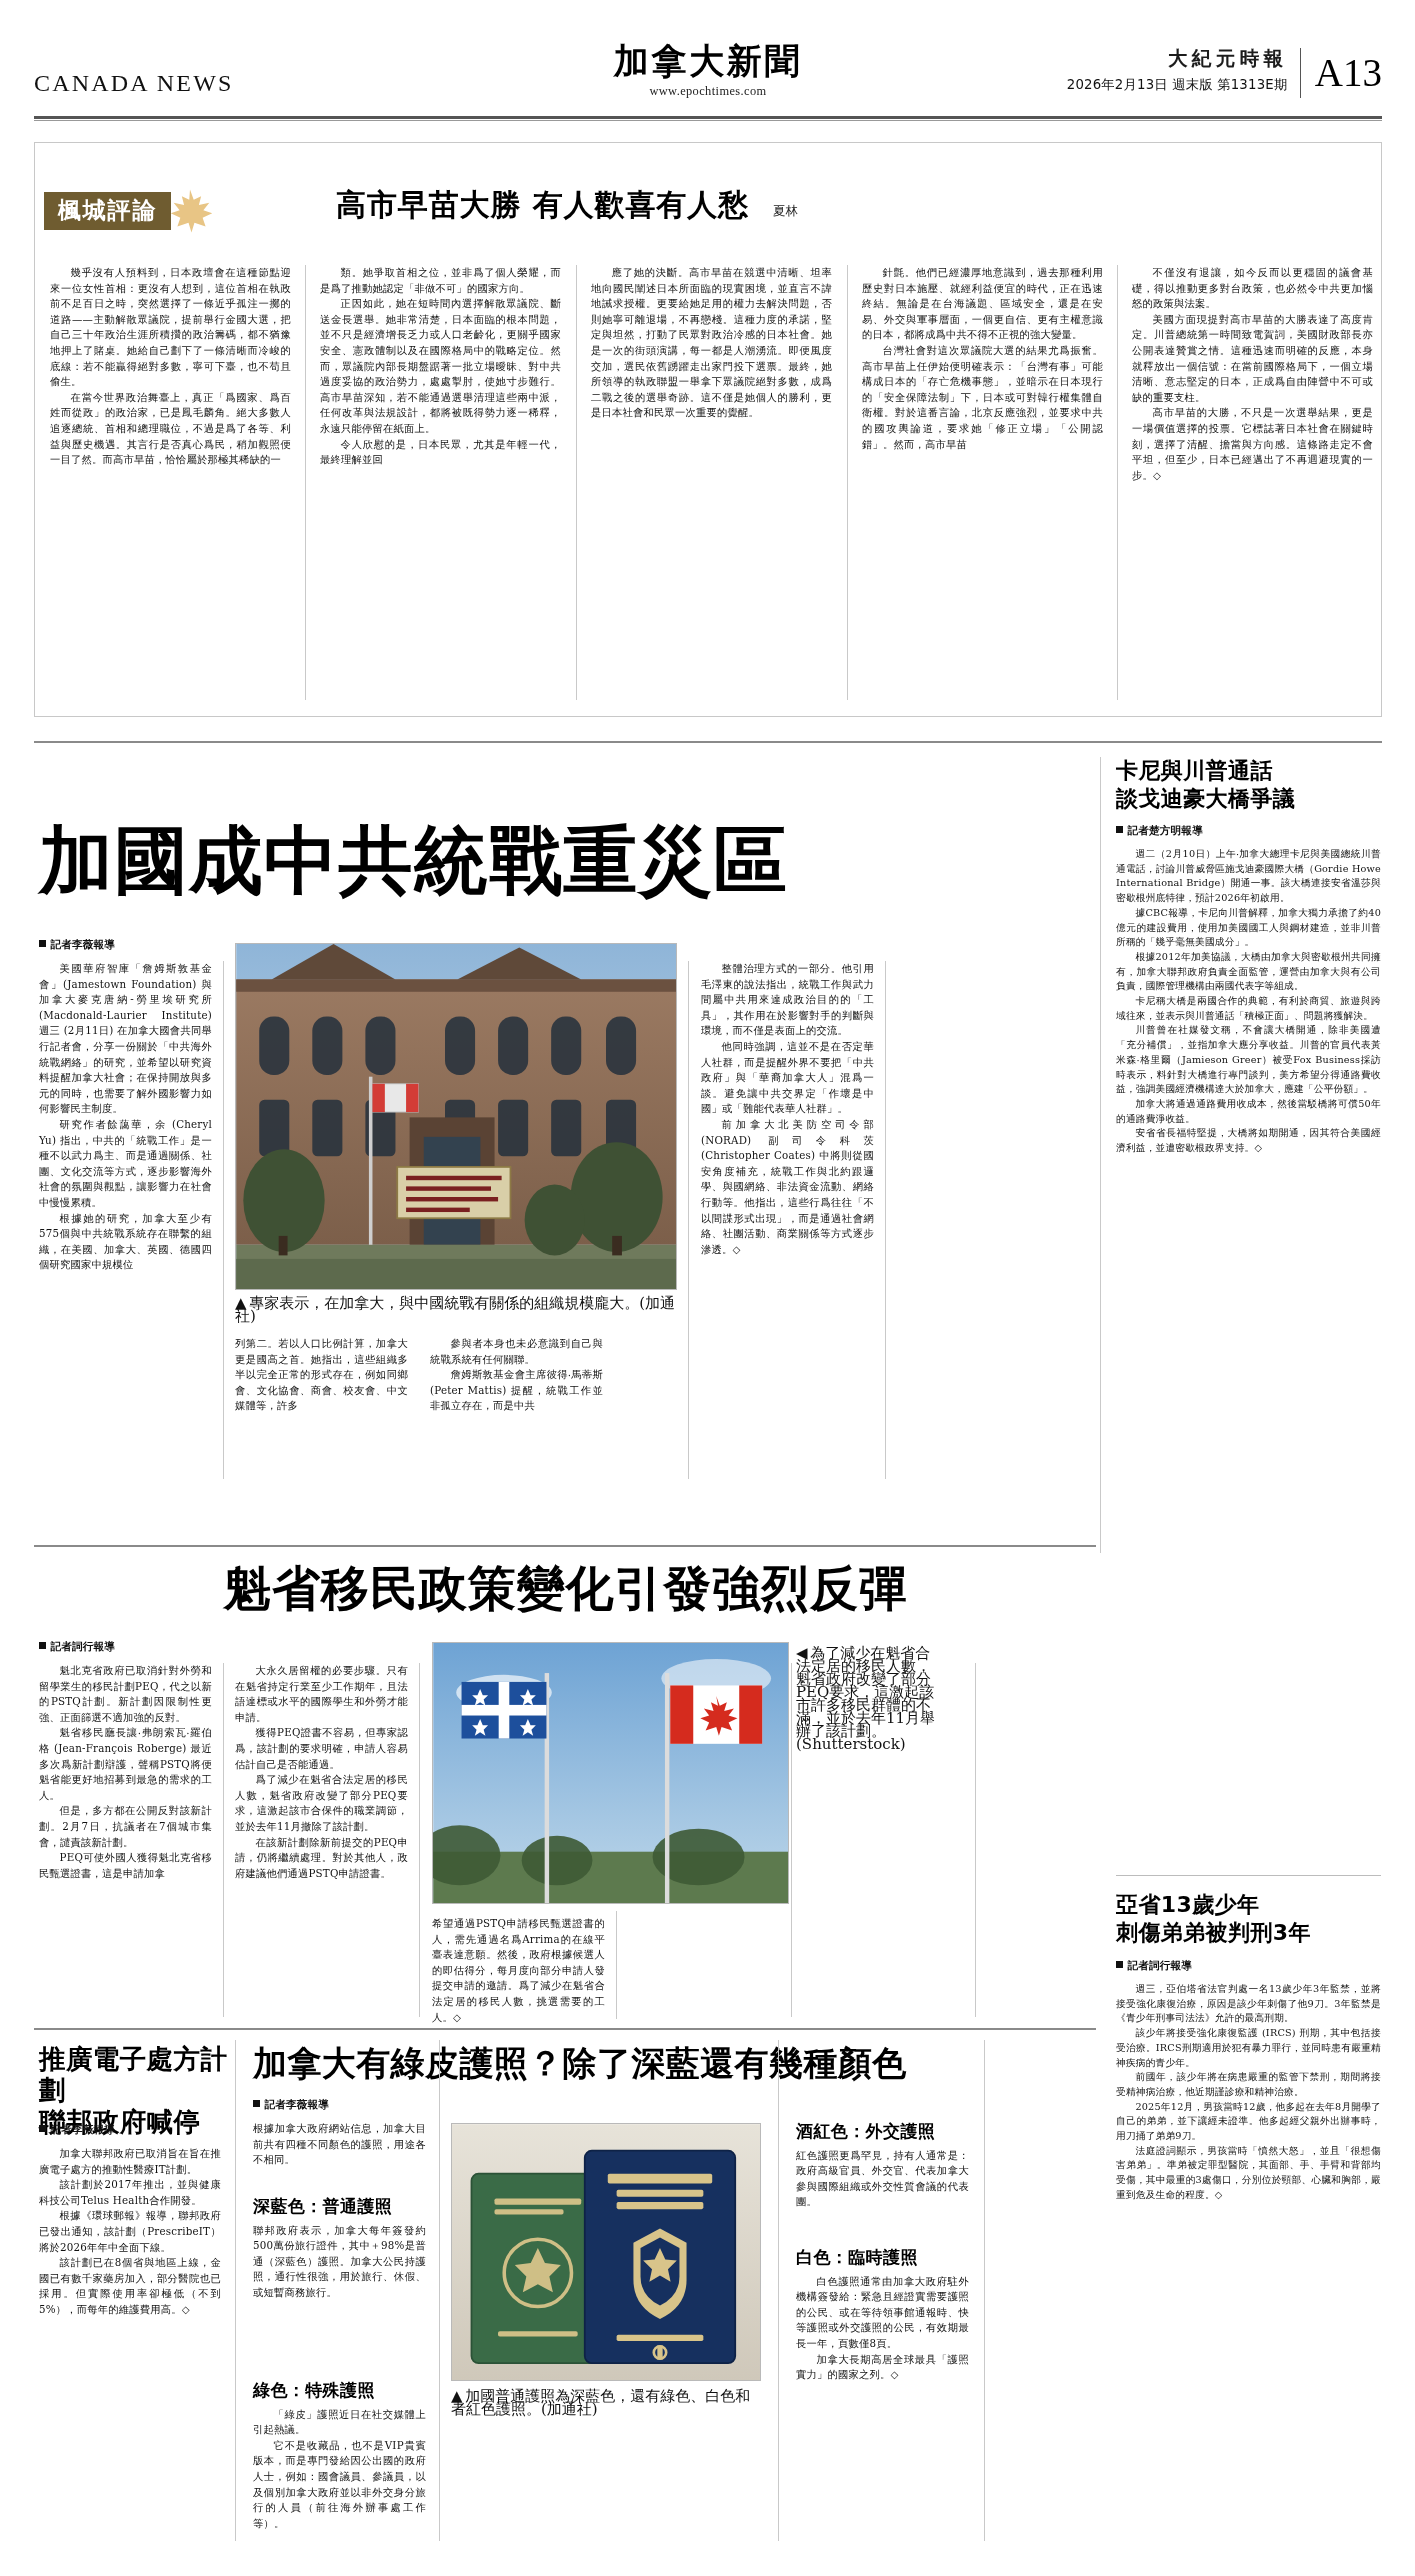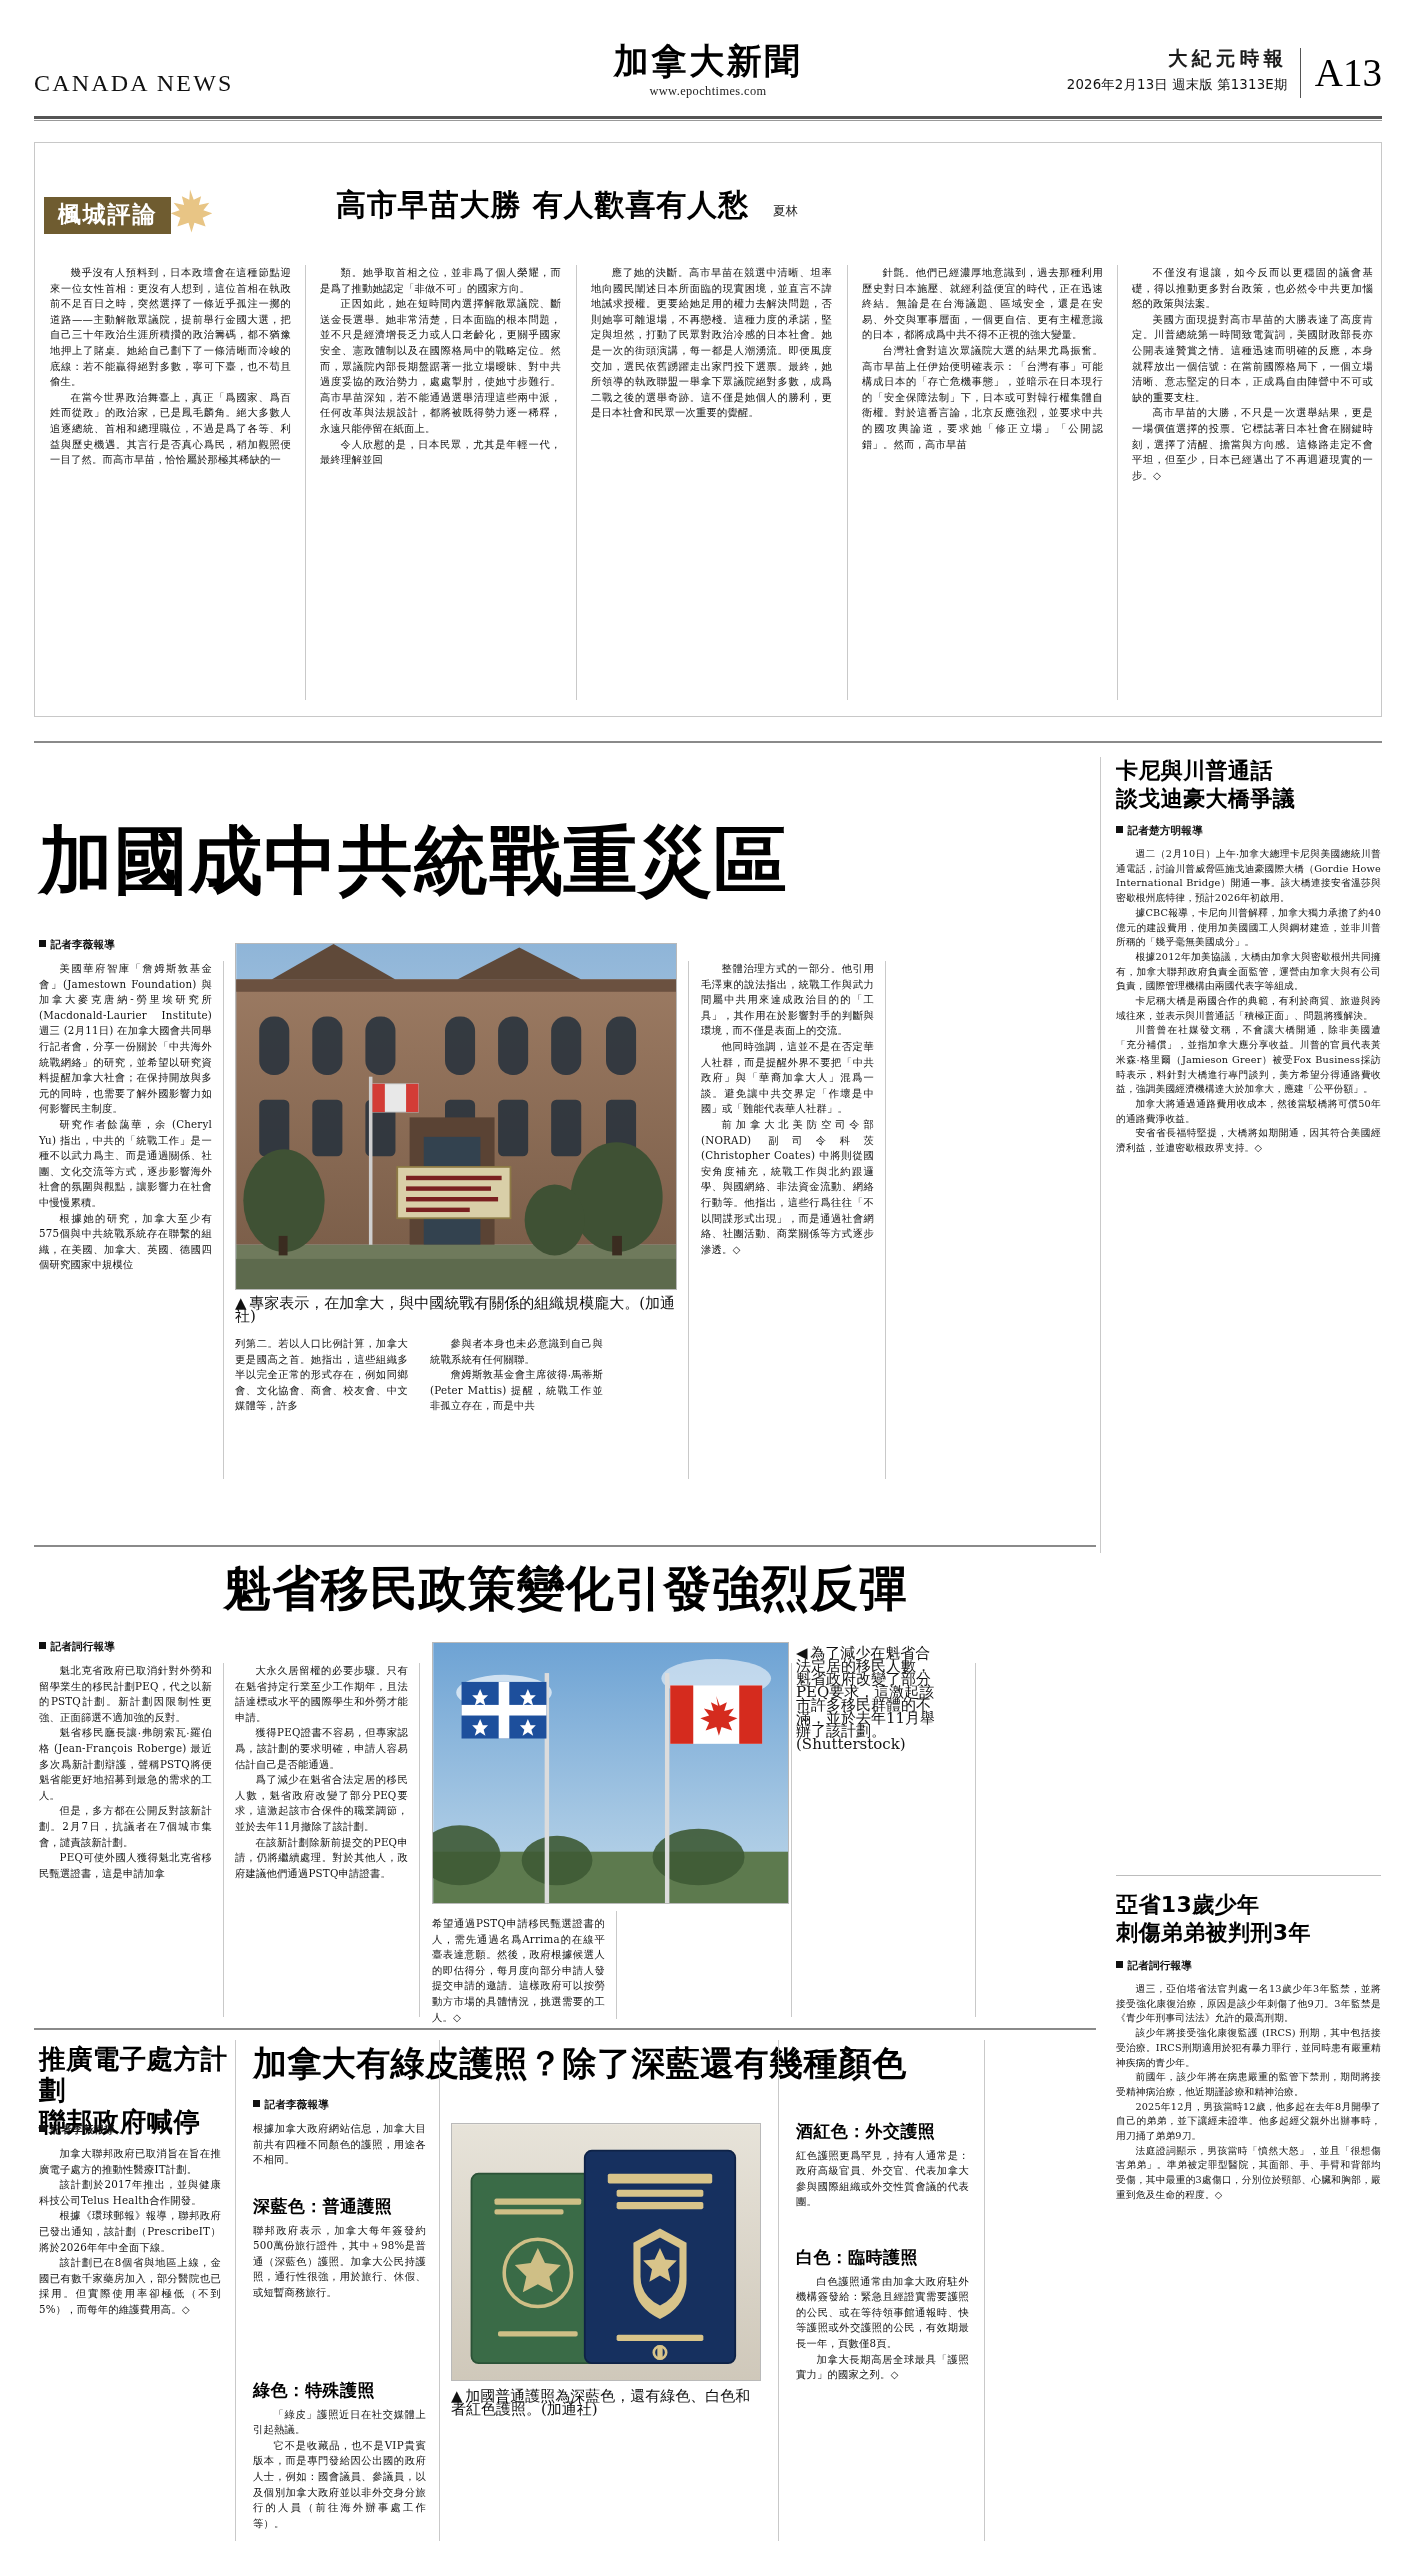--- a/index.html
+++ b/index.html
@@ -60,21 +60,21 @@
   .hl-com{font-family:"DejaVu Sans","Liberation Sans",sans-serif;font-weight:700;
           font-size:30px;line-height:1.1;letter-spacing:0.9px;color:#000;}
 
   .byline{font-family:"DejaVu Serif","Liberation Serif",serif;font-size:12.4px;color:#222;}
   .reporter{font-family:"DejaVu Serif","Liberation Serif",serif;font-size:10.6px;color:#111;
             font-weight:700;letter-spacing:0.2px;}
   .reporter .bullet{display:inline-block;width:7px;height:7px;background:#111;margin-right:4.4px;
                     vertical-align:0.9px;}
 
   
-  .badge{position:absolute;display:flex;align-items:flex-end;}
+  .badge{position:absolute;display:flex;align-items:center;}
   .badge-box{background:#6f5c30;color:#fff;font-family:"DejaVu Sans","Liberation Sans",sans-serif;
              font-weight:700;font-size:23px;letter-spacing:1.8px;padding:6.2px 14px 8px 14px;
              line-height:1;}
   .maple{margin-left:-5.3px;}
 
   
   .photo{position:absolute;box-sizing:border-box;overflow:hidden;}
   .cap{font-family:"DejaVu Serif","Liberation Serif",serif;font-size:15px;line-height:13px;
        color:#111;}
   .cap .tri{display:inline-block;margin-right:2.7px;}
@@ -328,21 +328,21 @@
         <rect x="268" y="48" width="26" height="66" fill="#d52b1e"></rect>
         <rect x="346" y="48" width="26" height="66" fill="#d52b1e"></rect>
         <path d="M320 60 l4 11 l8 -4 l-3 10 l11 -3 l-6 8 l10 3 l-10 5 l4 9 l-12 -4 l-3 10 l-3 -10 l-12 4 l4 -9 l-10 -5 l10 -3 l-6 -8 l11 3 l-3 -10 l8 4 Z" fill="#d52b1e"></path>
       </g>
     </svg>
   </div>
   <div class="cap" style="position:absolute;left:796px;top:1647px;width:142px;">
     <span class="tri">◀</span><span>為了減少在魁省合法定居的移民人數，魁省政府改變了部分PEQ要求，這激起該市許多移民群體的不滿，並於去年11月舉辦了該計劃。(Shutterstock)</span>
   </div>
 
-  <div class="col body-txt" style="left:432px;top:1916px;width:173px;height:103px;">希望通過PSTQ申請移民甄選證書的人，需先通過名爲Arrima的在線平臺表達意願。然後，政府根據候選人的即估得分，每月度向部分申請人發提交申請的邀請。這樣政府可以按勞動方市場的具體情況，挑選需要的工人。◇</div>
+  <div class="col body-txt" style="left:432px;top:1916px;width:173px;height:103px;">希望通過PSTQ申請移民甄選證書的人，需先通過名爲Arrima的在線平臺表達意願。然後，政府根據候選人的即估得分，每月度向部分申請人發提交申請的邀請。爲了減少在魁省合法定居的移民人數，挑選需要的工人。◇</div>
   <div class="vline" style="left:616px;top:1911px;height:108px;"></div>
   <div class="vline" style="left:791px;top:1663px;height:354px;"></div>
   <div class="vline" style="left:975px;top:1663px;height:354px;"></div>
 
   <div class="hline" style="left:1116px;top:1875px;width:265px;"></div>
   <div style="position:absolute;left:1116px;top:1891px;width:265px;">
     <span class="hl-sm" style="white-space:pre-line;">亞省13歲少年
 刺傷弟弟被判刑3年</span>
   </div>
   <div class="reporter" style="position:absolute;left:1116px;top:1959px;">

